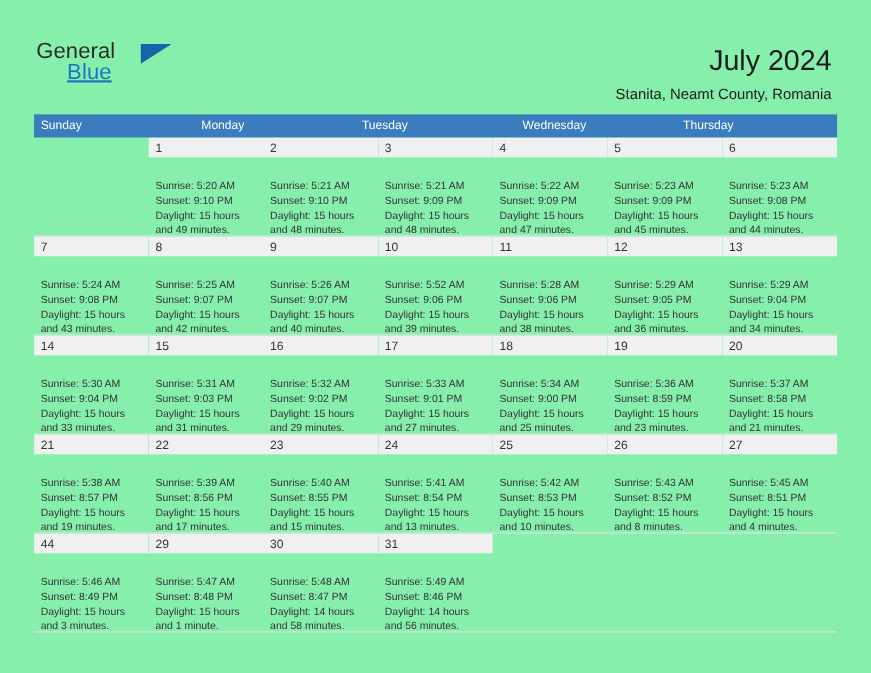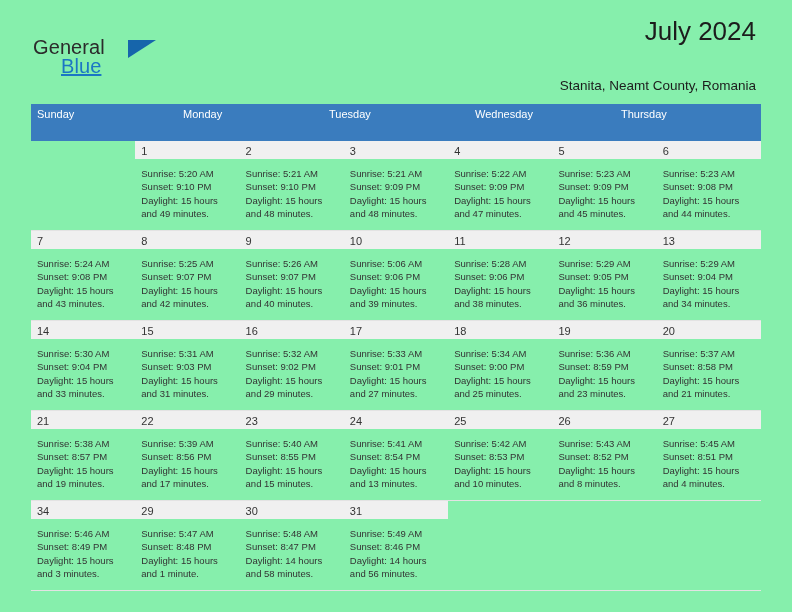--- a/index.html
+++ b/index.html
@@ -55,21 +55,21 @@
     left: 95px;
     top: 4px;
     width: 0;
     height: 0;
     border-left: 28px solid #1665ab;
     border-bottom: 18px solid transparent;
   }
   .title {
     position: absolute;
     right: 36px;
-    top: 16px;
+    top: 40px;
     font-size: 26px;
     color: #1c1c1c;
     font-weight: normal;
     font-family: "Liberation Sans", sans-serif;
     text-align: left;
     white-space: nowrap;
   }
   .subtitle {
     position: absolute;
     right: 36px;
@@ -84,21 +84,21 @@
   
   .calendar {
     position: absolute;
     left: 31px;
     top: 104px;
     width: 730px;
   }
   .dow-row {
     display: flex;
     width: 730px;
-    height: 37px;
+    height: 21px;
     background: #3a7cbe;
   }
   .dow {
     flex: 1 1 0;
     color: #ffffff;
     font-size: 11px;
     line-height: 21px;
     padding-left: 6px;
     font-family: "Liberation Sans", sans-serif;
     white-space: nowrap;
@@ -124,21 +124,21 @@
     padding-left: 6px;
     background: transparent;
   }
   .daynum {
     font-size: 11px;
     line-height: 18px;
     color: #333333;
     font-family: "Liberation Sans", sans-serif;
   }
   .cell-body {
-    padding: 8px 6px 0 6px;
+    padding: 20px 6px 0 6px;
   }
   .cell-line {
     font-size: 9.5px;
     line-height: 13.3px;
     color: #333333;
     font-family: "Liberation Sans", sans-serif;
     white-space: nowrap;
   }
   .cell.empty .daynum-bar { background: transparent; }
 </style>
@@ -250,21 +250,21 @@
             <div class="cell-body">
               <div class="cell-line">Sunrise: 5:26 AM</div>
               <div class="cell-line">Sunset: 9:07 PM</div>
               <div class="cell-line">Daylight: 15 hours</div>
               <div class="cell-line">and 40 minutes.</div>
             </div>
           </div>
           <div class="cell filled">
             <div class="daynum-bar"><span class="daynum">10</span></div>
             <div class="cell-body">
-              <div class="cell-line">Sunrise: 5:06 AM</div>
+              <div class="cell-line">Sunrise: 5:52 AM</div>
               <div class="cell-line">Sunset: 9:06 PM</div>
               <div class="cell-line">Daylight: 15 hours</div>
               <div class="cell-line">and 39 minutes.</div>
             </div>
           </div>
           <div class="cell filled">
             <div class="daynum-bar"><span class="daynum">11</span></div>
             <div class="cell-body">
               <div class="cell-line">Sunrise: 5:28 AM</div>
               <div class="cell-line">Sunset: 9:06 PM</div>
@@ -416,21 +416,21 @@
             <div class="cell-body">
               <div class="cell-line">Sunrise: 5:45 AM</div>
               <div class="cell-line">Sunset: 8:51 PM</div>
               <div class="cell-line">Daylight: 15 hours</div>
               <div class="cell-line">and 4 minutes.</div>
             </div>
           </div>
         </div>
         <div class="week">
           <div class="cell filled">
-            <div class="daynum-bar"><span class="daynum">34</span></div>
+            <div class="daynum-bar"><span class="daynum">44</span></div>
             <div class="cell-body">
               <div class="cell-line">Sunrise: 5:46 AM</div>
               <div class="cell-line">Sunset: 8:49 PM</div>
               <div class="cell-line">Daylight: 15 hours</div>
               <div class="cell-line">and 3 minutes.</div>
             </div>
           </div>
           <div class="cell filled">
             <div class="daynum-bar"><span class="daynum">29</span></div>
             <div class="cell-body">

